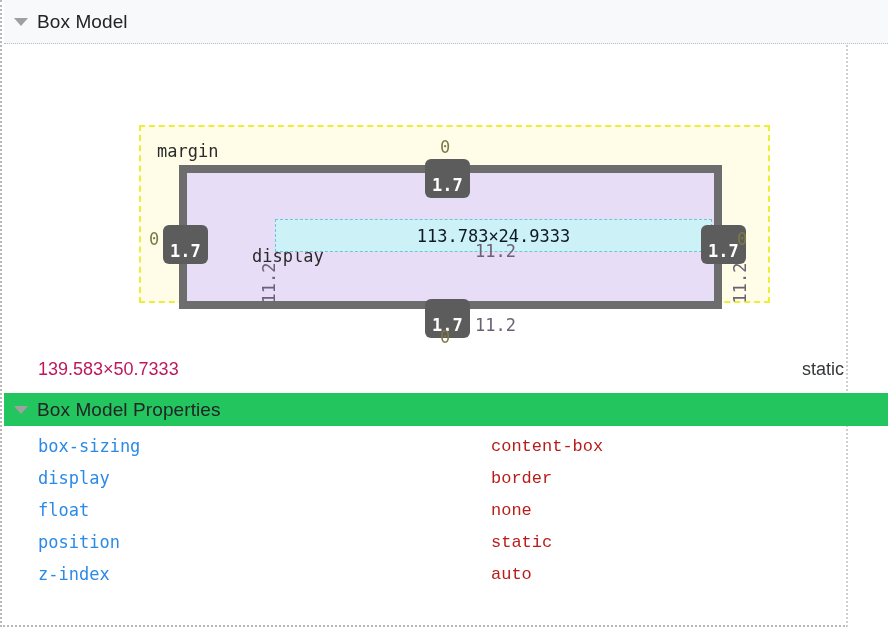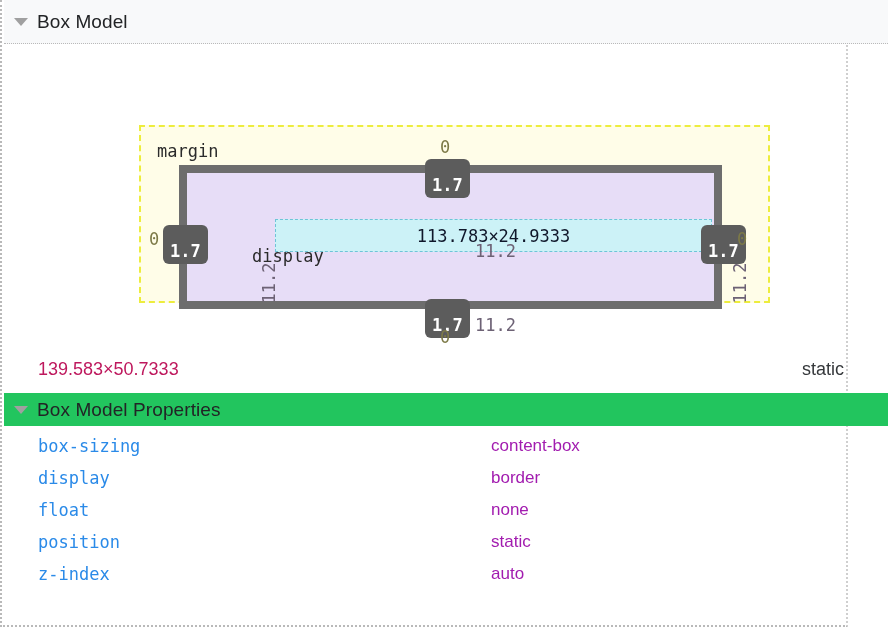--- a/index.html
+++ b/index.html
@@ -187,23 +187,23 @@
   .prop-name {
     position: absolute;
     left: 34px;
     font-family: "DejaVu Sans Mono", monospace;
     font-size: 17px;
     color: #2a8ae8;
   }
   .prop-value {
     position: absolute;
     left: 487px;
-    font-family: Liberation Sans, sans-serif;
-    font-size: 17px;
-    color: #a21caf;
+    font-family: Liberation Mono, monospace;
+    font-size: 17px;
+    color: #b91c1c;
   }
 </style>
 </head>
 <body>
 
 <div id="panel">
 
   <div class="section-header" id="header-boxmodel">
     <span class="twisty"></span>
     <span class="section-title">Box Model</span>

